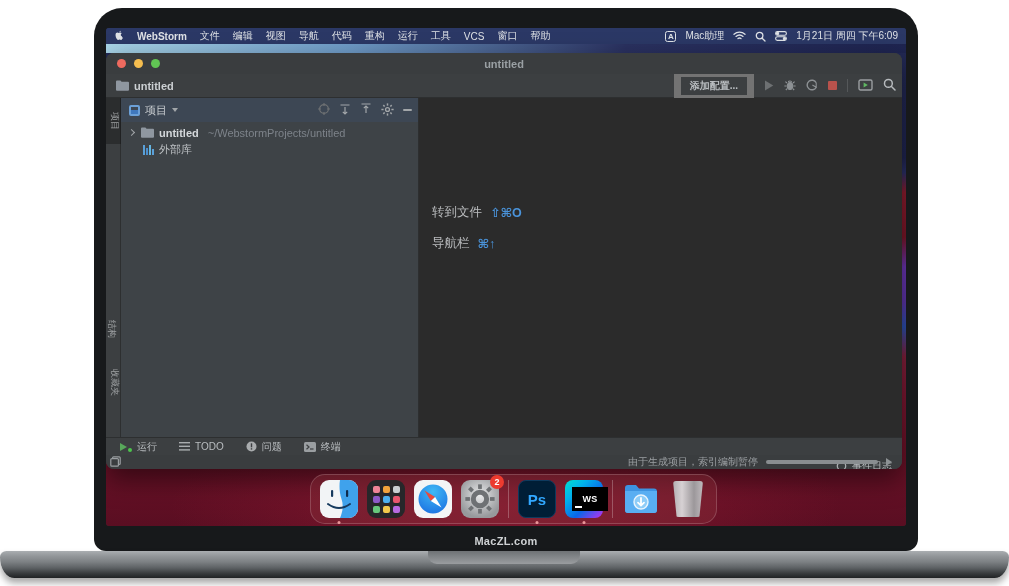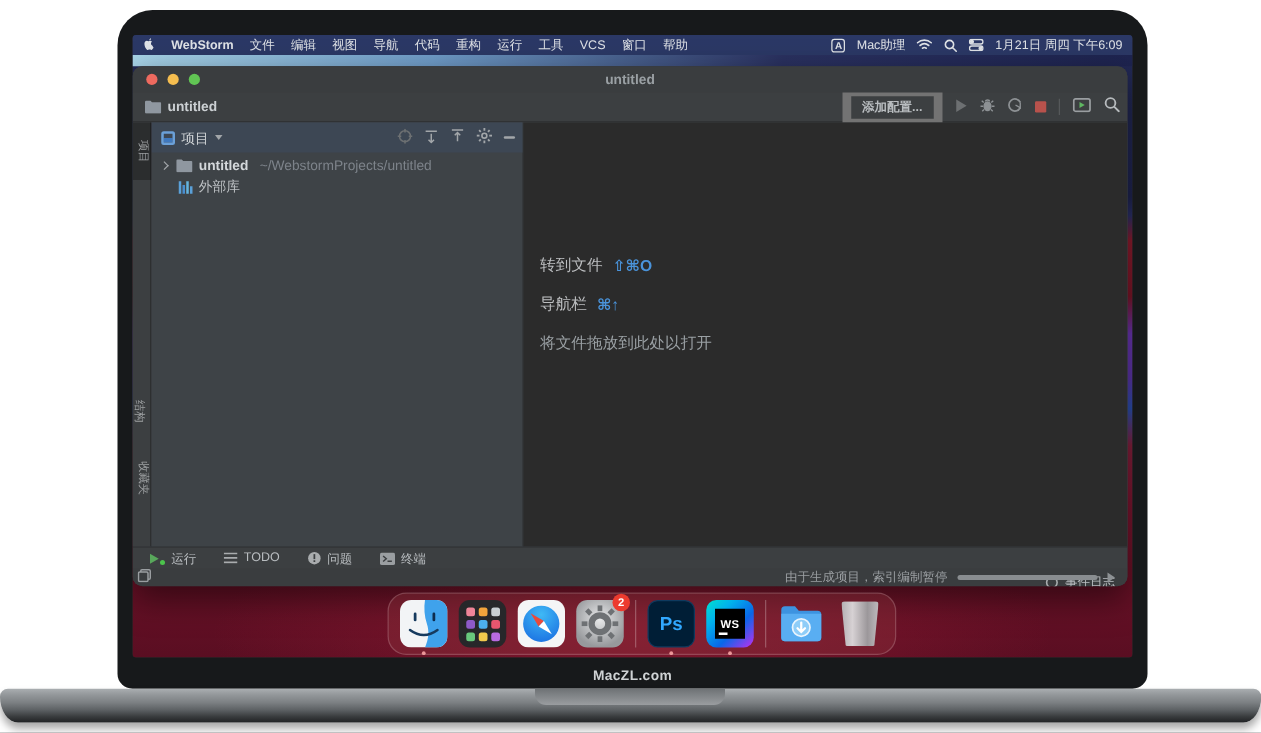--- a/index.html
+++ b/index.html
@@ -135,21 +135,21 @@
     background:radial-gradient(circle at 50% 40%,#e9eaeb,#97999c 75%); position:relative; }
   .badge { position:absolute; right:-5px; top:-5px; min-width:14px; height:14px;
     background:#ec3b2f; border-radius:7px; color:#fff; font-size:9px; font-weight:bold;
     display:flex; align-items:center; justify-content:center; padding:0 3px; }
   .ico-ps { width:38px; height:38px; border-radius:8px; background:#001e36;
     border:1px solid #0e3a5e; color:#31a8ff; font-size:15px; font-weight:bold;
     display:flex; align-items:center; justify-content:center; }
   .ico-ws { width:38px; height:38px; border-radius:8px;
     background:linear-gradient(135deg,#00e0cf 0%,#00b3ec 28%,#0a66e8 62%,#bf2ff0 100%);
     position:relative; }
-  .ws-black { position:absolute; left:7px; top:7px; width:24px; height:24px; background:#000;
+  .ws-black { position:absolute; left:7px; top:7px; width:36px; height:24px; background:#000;
     display:flex; align-items:center; justify-content:center;
     color:#fff; font-size:9px; font-weight:bold; letter-spacing:.3px; }
   .ws-black::after { content:""; position:absolute; left:3px; bottom:3px; width:7px; height:2px; background:#fff; }
   .ico-trash { width:30px; height:36px; margin:1px 4px;
     background:linear-gradient(90deg,#b9bcbe,#dfe1e2 30%,#9fa2a4 70%,#c6c8ca);
     opacity:.92; border-radius:3px 3px 6px 6px;
     clip-path:polygon(0 0,100% 0,88% 100%,12% 100%); }
 
   [data-interactable="true"] { cursor:default; }
 </style>
@@ -355,23 +355,20 @@
           <div class="editor" data-interactable="true">
             <div class="hints" data-interactable="false">
               <div class="hint-line" data-interactable="false">
                 <span data-interactable="false">转到文件</span>
                 <span class="keys" data-interactable="false">⇧⌘O</span>
               </div>
               <div class="hint-line" data-interactable="false">
                 <span data-interactable="false">导航栏</span>
                 <span class="keys" data-interactable="false">⌘↑</span>
               </div>
-              <div class="hint-line dim" data-interactable="false">
-                <span data-interactable="false">将文件拖放到此处以打开</span>
-              </div>
             </div>
           </div>
         </div>
 
         <div class="toolwin-bar" data-interactable="false">
           <div class="twb-item" data-interactable="true">
             <span class="play-green" data-interactable="false"></span>
             <span class="run-dot" data-interactable="false"></span>
             <span data-interactable="false">运行</span>
           </div>

